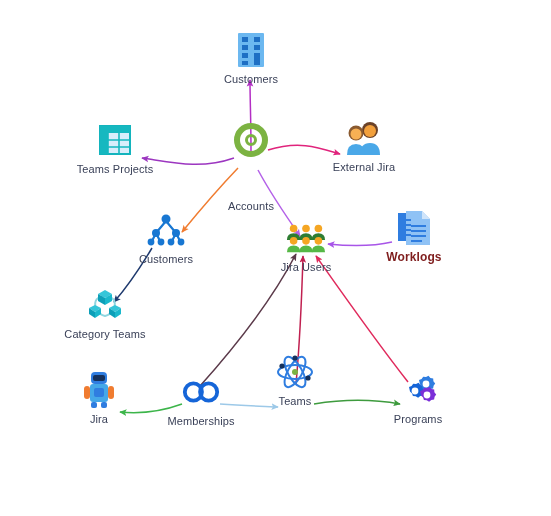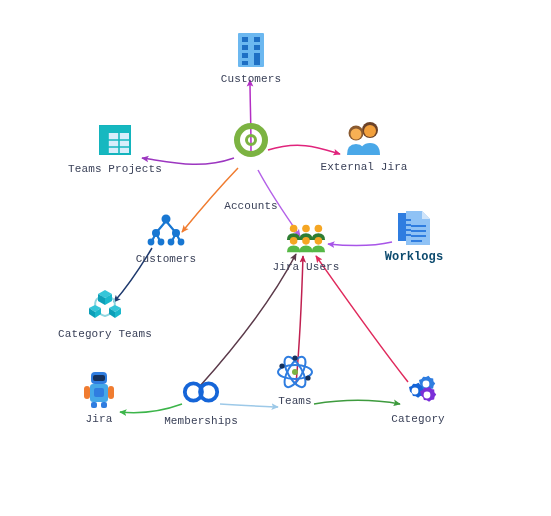--- a/index.html
+++ b/index.html
@@ -45,25 +45,24 @@
   }
   .node-icon svg { display: block; }
   .node-label {
     margin-top: 3px;
     font-size: 11px;
     line-height: 13px;
     color: #3a4158;
     text-align: right;
     white-space: nowrap;
     letter-spacing: 0.1px;
-    font-family: Liberation Mono, monospace;
   }
   .node-label.selected {
     font-weight: bold;
-    color: #0c4a6e;
+    color: #7f1d1d;
     font-size: 12px;
   }
 </style>
 </head>
 <body>
 
 <div id="graph-canvas">
 
   <svg id="edge-layer" viewBox="0 0 551 516">
       <defs>
@@ -300,17 +299,17 @@
     <g fill="#2f7de0">
       <path d="M23 4 l2.6-1 1.6-2.3 2.8.4 2.5-1.3 1.9 2.1 2.8.6.2 2.8 1.8 2.2-1.6 2.3-.5 2.8-2.8.4-2.2 1.8-2.4-1.5-2.8-.2-.8-2.7-2.1-1.9z" transform="translate(-3,3)"></path>
     </g>
     <circle cx="27" cy="11" r="3.4" fill="#ffffff"></circle>
     <g fill="#7b2fd8">
       <path d="M23 4 l2.6-1 1.6-2.3 2.8.4 2.5-1.3 1.9 2.1 2.8.6.2 2.8 1.8 2.2-1.6 2.3-.5 2.8-2.8.4-2.2 1.8-2.4-1.5-2.8-.2-.8-2.7-2.1-1.9z" transform="translate(-2,14)"></path>
     </g>
     <circle cx="28" cy="22" r="3.4" fill="#ffffff"></circle>
   </svg>
         </div>
-        <div class="node-label">Category</div>
+        <div class="node-label">Programs</div>
       </div>
     </div>
 
 </div>
 
 </body></html>

